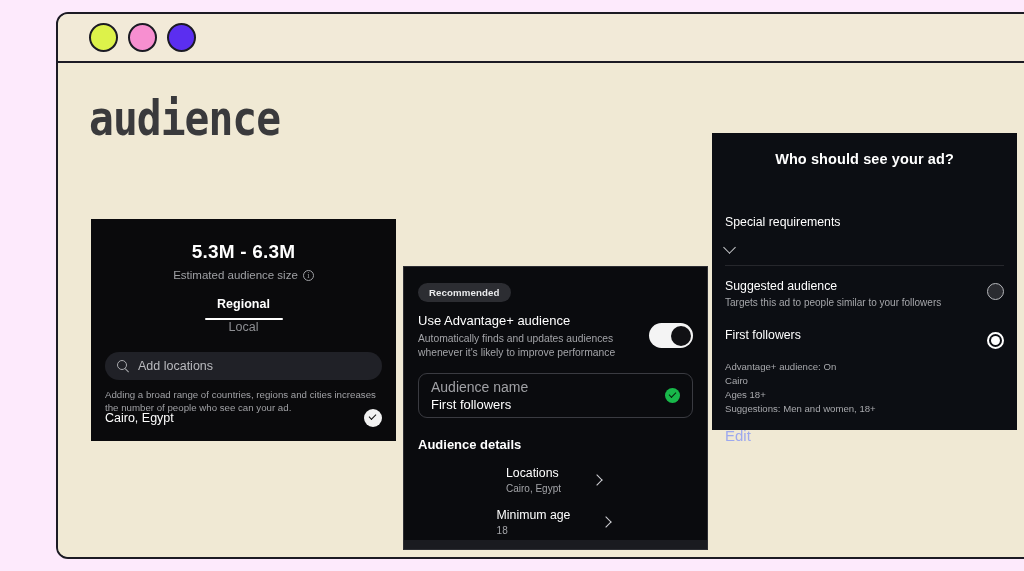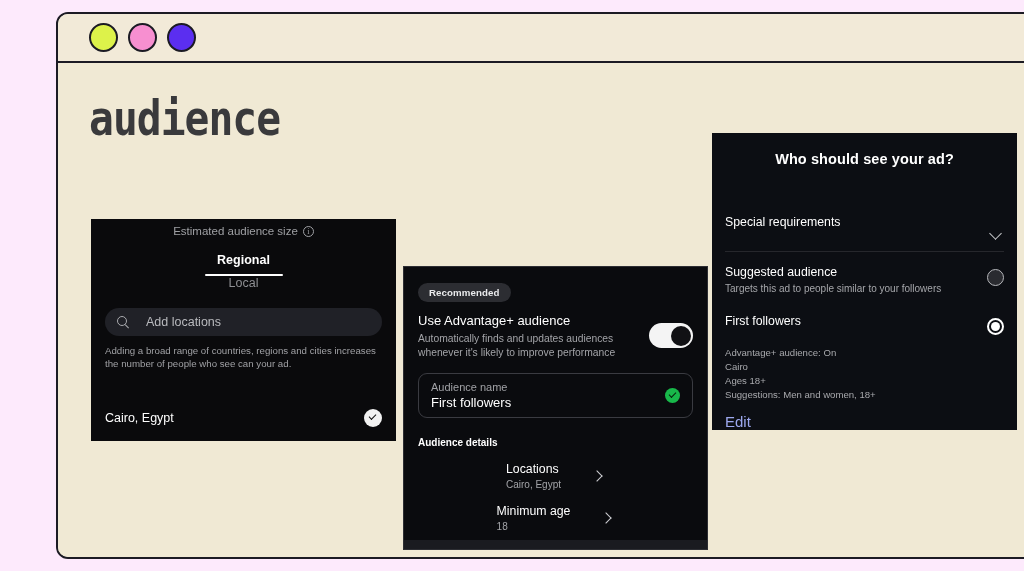--- a/index.html
+++ b/index.html
@@ -88,21 +88,21 @@
     content: ""; position: absolute; bottom: 0;
     left: 50%; transform: translateX(-50%);
     width: 78px; height: 2px; background: #ffffff; border-radius: 2px;
   }
   .search-box {
     margin: 9px 14px 0 14px;
     height: 28px;
     background: #202127;
     border-radius: 14px;
     display: flex; align-items: center;
-    padding: 0 12px; gap: 17px;
+    padding: 0 12px; gap: 9px;
   }
   .search-icon { width: 12px; height: 12px; position: relative; flex: none; }
   .search-icon::before {
     content: ""; position: absolute; left: 0; top: 0;
     width: 8px; height: 8px; border: 1.4px solid #a9aaae; border-radius: 50%;
   }
   .search-icon::after {
     content: ""; position: absolute; left: 7.5px; top: 8px;
     width: 5px; height: 1.4px; background: #a9aaae; transform: rotate(45deg);
     transform-origin: left center;
@@ -159,34 +159,34 @@
     width: 20px; height: 20px; border-radius: 50%; background: #111114;
   }
   .name-field {
     margin-top: 14px;
     border: 1px solid #3a3b41;
     border-radius: 9px;
     height: 45px;
     display: flex; align-items: center; justify-content: space-between;
     padding: 0 12px;
   }
-  .nf-label { font-size: 11px; color: #a0a1a5; }
+  .nf-label { font-size: 14px; color: #a0a1a5; text-align: right; }
   .nf-value { font-size: 13px; color: #ffffff; margin-top: 2px; }
   .green-check {
     width: 15px; height: 15px; border-radius: 50%;
     background: #18b84a; position: relative; flex: none;
   }
   .green-check::after {
     content: ""; position: absolute; left: 4px; top: 4px;
     width: 6px; height: 3px;
     border-left: 1.6px solid #05210d; border-bottom: 1.6px solid #05210d;
     transform: rotate(-45deg);
   }
   .details-head {
-    font-size: 10px; font-weight: bold; color: #ffffff; margin-top: 19px;
+    font-size: 13px; font-weight: bold; color: #ffffff; margin-top: 19px;
   }
   .det-row {
     display: flex; align-items: center; justify-content: center;
     margin-top: 14px;
     gap: 32px;
   }
   .det-title { font-size: 12.3px; color: #ffffff; }
   .det-sub { font-size: 10px; color: #a3a4a8; margin-top: 3px; }
   .chev-right {
     width: 8px; height: 8px; flex: none; margin-right: 4px;
@@ -206,21 +206,21 @@
   }
   .r-title {
     text-align: center; color: #ffffff;
     font-size: 14.5px; font-weight: bold;
     padding-top: 18px; letter-spacing: .1px;
   }
   .r-sec {
     padding: 0 13px;
     display: flex; align-items: flex-start; justify-content: space-between;
   }
-  .r-sec.first { margin-top: 48px; }
+  .r-sec.first { margin-top: 48px; flex-direction: column; }
   .r-h { font-size: 12.3px; color: #ffffff; }
   .r-p { font-size: 10px; color: #a5a6aa; line-height: 1.32; margin-top: 3px; }
   .r-left { flex: 1; padding-right: 14px; }
   .chev-down {
     width: 9px; height: 9px; flex: none; margin-top: 14px; margin-right: 4px;
     border-bottom: 1.6px solid #c9cacd; border-right: 1.6px solid #c9cacd;
     transform: rotate(45deg);
   }
   .divider { height: 1px; background: #26272c; margin: 13px 13px 0 13px; }
   .radio {
@@ -254,20 +254,21 @@
         <div class="dot dot-2"></div>
         <div class="dot dot-3"></div>
       </div>
     </div>
 
     <div class="canvas">
 
       <div class="page-title">audience</div>
 
       <div class="card card-left">
+        <div class="aud-size">5.3M - 6.3M</div>
         <div class="aud-sub">
           <span>Estimated audience size</span>
           <span class="info-icon">i</span>
         </div>
 
         <div class="tabs">
           <div class="tab active">Regional</div>
           <div class="tab">Local</div>
         </div>
 

